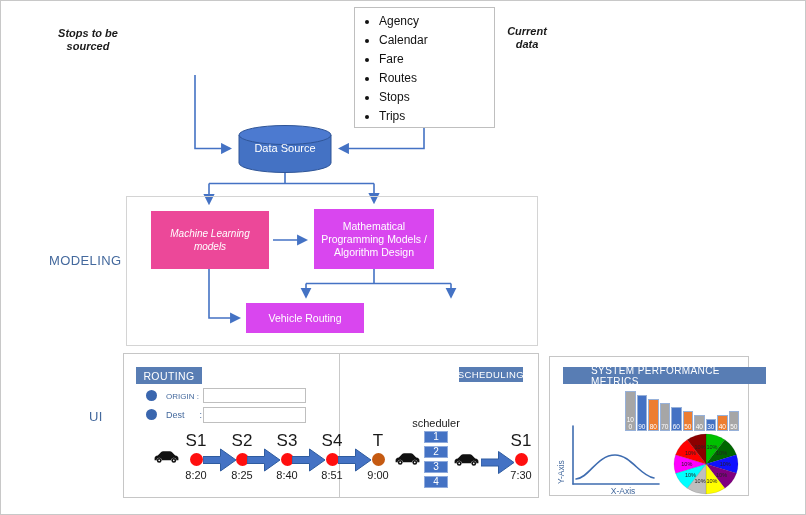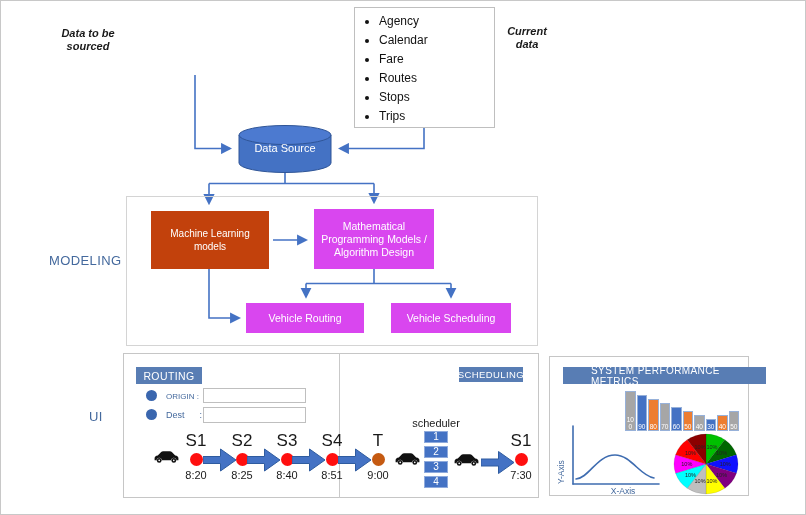--- a/index.html
+++ b/index.html
@@ -16,21 +16,21 @@
   .list-box.small li{line-height:15.5px;}
   .list-box.tall li{line-height:19px;}
 
   
   .cyl-label{left:238px;top:141px;width:92px;text-align:center;color:#fff;font-size:11px;}
 
   
   .section-box{border:1px solid #d4d4d4;background:transparent;box-sizing:border-box;}
   .section-label{color:#44699d;font-size:13px;letter-spacing:.4px;}
   .node{box-sizing:border-box;color:#fff;display:flex;align-items:center;justify-content:center;text-align:center;font-size:10.5px;line-height:13px;padding:2px;}
-  .green{background:#c2410c;}
+  .green{background:#ec4899;font-style:italic;}
   .blue{background:#d946ef;}
 
   
   .panel{border:1px solid #c6c6c6;background:#fff;box-sizing:border-box;}
   .vdivider{width:1px;background:#c9c9c9;}
   .hdr{background:#587DB4;color:#fff;display:flex;align-items:center;justify-content:center;letter-spacing:.4px;}
   .fieldlabel{color:#44699d;white-space:pre;}
   .fieldinput{position:absolute;border:1px solid #bfbfbf;background:#fff;box-sizing:border-box;padding:0 3px;font-size:10px;}
   .bullet{position:absolute;width:11px;height:11px;border-radius:50%;background:#3A66AE;}
   .stopcol{position:absolute;width:40px;text-align:center;}
@@ -87,42 +87,41 @@
       <path d="M305,282.5 V295.5" marker-end="url(#arr)"></path>
       <path d="M450,282.5 V295.5" marker-end="url(#arr)"></path>
       <path d="M208,268 V317 H238" marker-end="url(#arr)"></path>
     </g>
     <g>
       <path d="M238,134 L238,162 A46,9.5 0 0 0 330,162 L330,134" fill="#4472C4" stroke="#2F5597" stroke-width="1"></path>
       <ellipse cx="284" cy="134" rx="46" ry="9.5" fill="#4C7AD0" stroke="#2F5597" stroke-width="1"></ellipse>
     </g>
   </svg>
 
-  <div class="abs side-label" style="left:54px;top:26px;width:66px;">Data to be sourced</div>
+  <div class="abs side-label" style="left:54px;top:26px;width:66px;">Stops to be sourced</div>
   <div class="abs list-box tall" style="left:353px;top:6px;width:141px;height:121px;">
     <ul>
       <li>Agency</li>
       <li>Calendar</li>
       <li>Fare</li>
       <li>Routes</li>
       <li>Stops</li>
       <li>Trips</li>
     </ul>
   </div>
   <div class="abs side-label" style="left:500px;top:24px;width:52px;">Current data</div>
 
   <div class="abs cyl-label">Data Source</div>
 
   <div class="abs section-box" style="left:125px;top:195px;width:412px;height:150px;"></div>
   <div class="abs section-label" style="left:48px;top:252px;">MODELING</div>
 
   <div class="abs node green" style="left:150px;top:210px;width:118px;height:58px;font-size:10px;">Machine Learning models</div>
   <div class="abs node blue" style="left:313px;top:208px;width:120px;height:60px;">Mathematical Programming Models / Algorithm Design</div>
   <div class="abs node blue" style="left:245px;top:302px;width:118px;height:30px;">Vehicle Routing</div>
-  <div class="abs node blue" style="left:390px;top:302px;width:120px;height:30px;">Vehicle Scheduling</div>
 
   <div class="abs panel" style="left:122px;top:352px;width:416px;height:145px;"></div>
   <div class="abs vdivider" style="left:338px;top:352px;height:145px;"></div>
   <div class="abs section-label" style="left:88px;top:408px;">UI</div>
 
   <div class="abs hdr" style="left:135px;top:366px;width:66px;height:17px;font-size:10.5px;">ROUTING</div>
 
   <div class="bullet" style="left:145px;top:389px;"></div>
   <div class="abs fieldlabel" style="left:165px;top:391px;font-size:8px;">ORIGIN :</div>
   <input class="fieldinput" style="left: 202px; top: 387px; width: 103px; height: 15px;" type="text">

